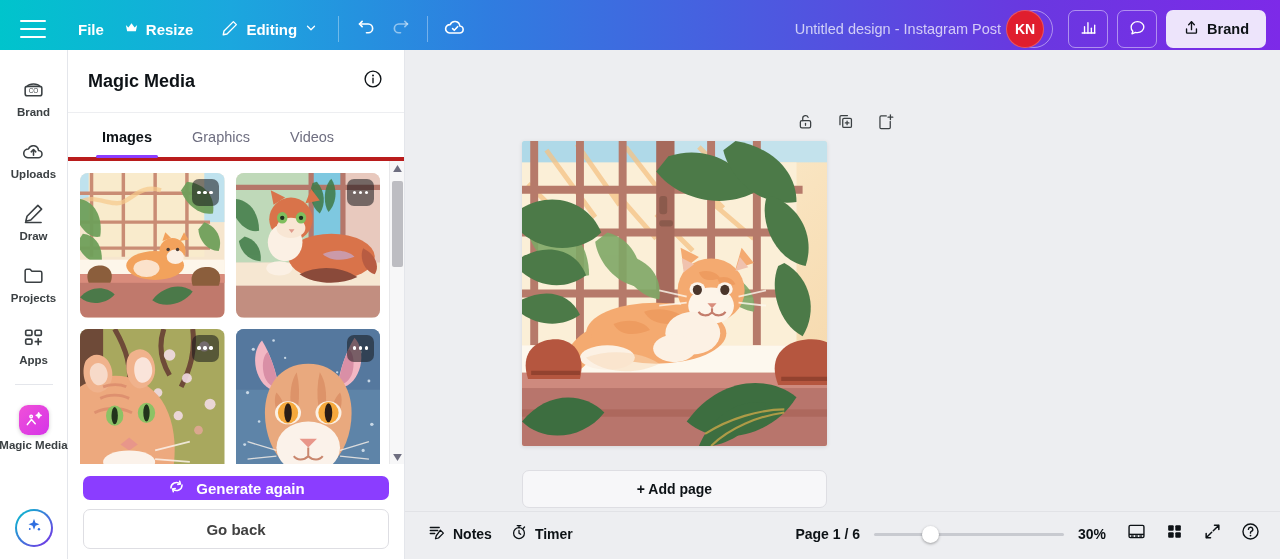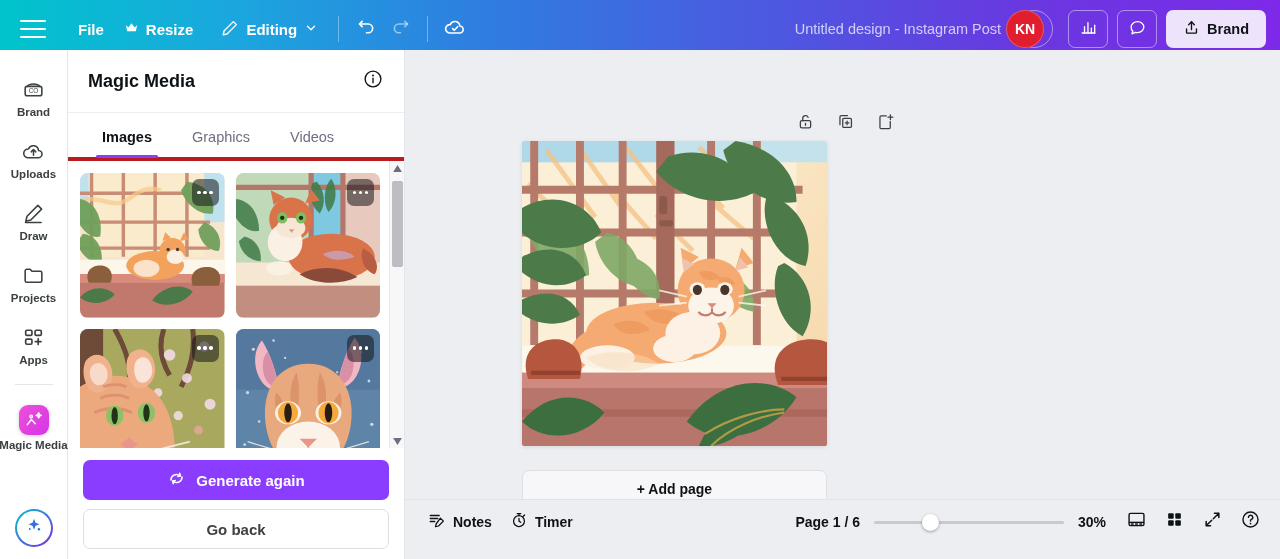--- a/index.html
+++ b/index.html
@@ -139,21 +139,21 @@
     display: flex; flex-direction: column; align-items: center; cursor: pointer;
   }
   .sb-arrow { width: 15px; height: 14px; display: flex; align-items: center; justify-content: center; }
   .sb-track { flex: 1; width: 15px; position: relative; }
   .sb-thumb {
     position: absolute; top: 6px; left: 2px; width: 11px; height: 86px;
     background: #BDBDC2; border-radius: 2px;
   }
   .panel-foot { padding: 12px 15px 10px; background: #fff; }
   .btn-primary {
-    width: 100%; height: 40px; border-radius: 7px; background: #8B3DFF;
+    width: 100%; height: 24px; border-radius: 7px; background: #8B3DFF;
     color: #fff; font-size: 15px; font-weight: bold; border: none;
     display: flex; align-items: center; justify-content: center; gap: 10px;
     cursor: pointer; font-family: inherit;
   }
   .btn-secondary {
     width: 100%; height: 40px; border-radius: 7px; background: #fff;
     color: #404040; font-size: 15px; font-weight: bold;
     border: 1px solid #DEDEE3; margin-top: 9px; cursor: pointer;
     font-family: inherit;
   }
@@ -180,21 +180,21 @@
   .page svg { width: 100%; height: 100%; display: block; }
   .addpage {
     position: absolute; top: 420px; left: 117px; width: 305px; height: 38px;
     border: 1px solid #DEDEE3; border-radius: 7px; background: #F7F7F9;
     display: flex; align-items: center; justify-content: center;
     font-size: 14px; font-weight: bold; color: #0D1216; cursor: pointer;
   }
 
   
   .bottombar {
-    position: absolute; bottom: 16px; left: 405px; width: 875px; height: 44px;
+    position: absolute; bottom: 4px; left: 405px; width: 875px; height: 44px;
     background: #EDEEF1; border-top: 1px solid #E1E2E6;
     display: flex; align-items: center; padding: 0 14px;
   }
   .bb-item {
     display: flex; align-items: center; gap: 7px; font-size: 14px;
     font-weight: bold; color: #0D1216; padding: 5px 9px; border-radius: 6px;
     cursor: pointer; white-space: nowrap;
   }
   .page-ind { font-size: 14px; font-weight: bold; color: #0D1216; margin-left: auto; white-space: nowrap; }
   .slider { position: relative; width: 190px; height: 20px; margin: 0 14px; cursor: pointer; }

